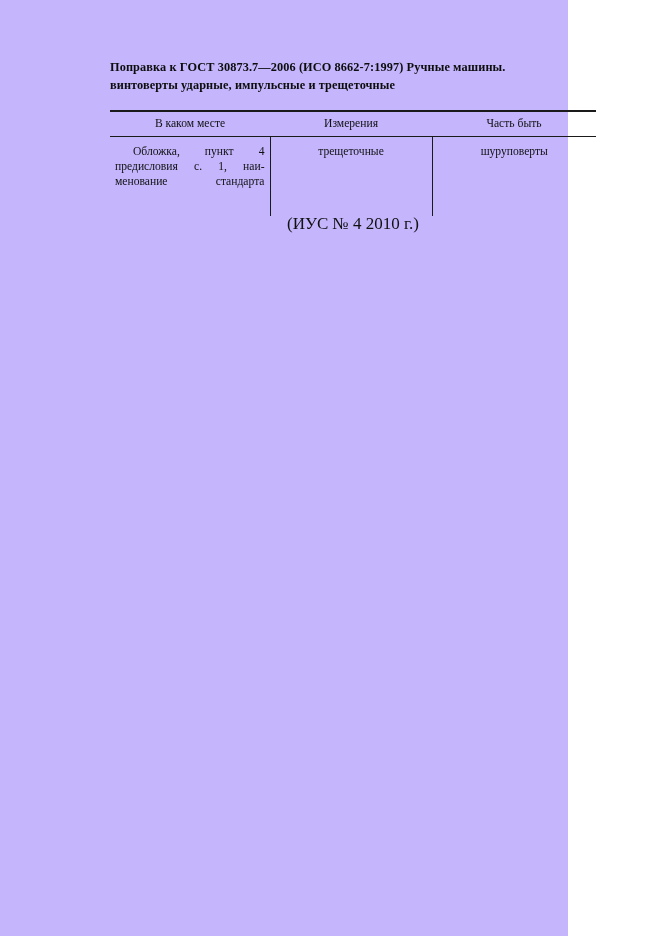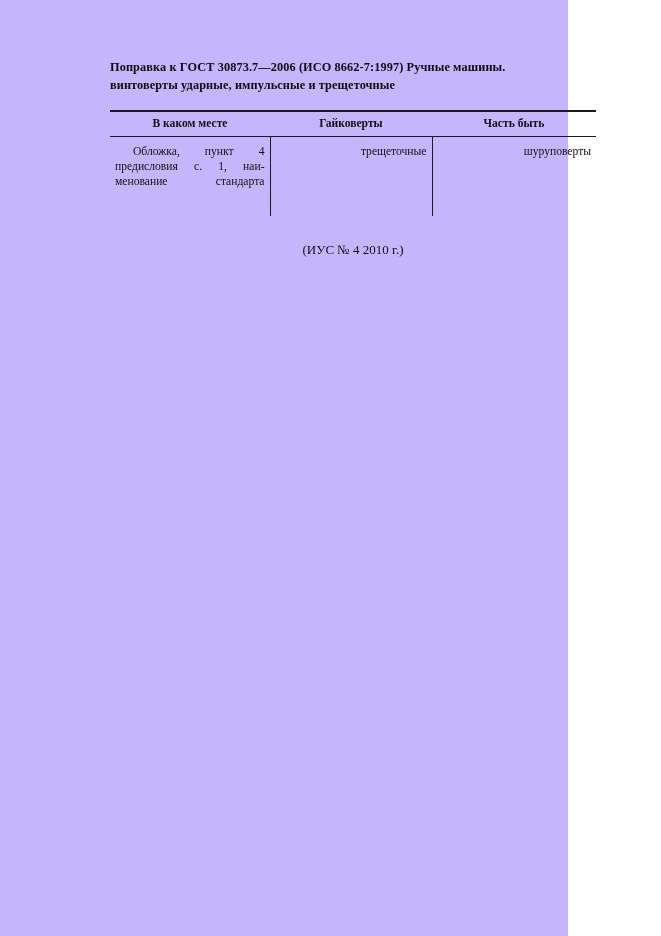--- a/index.html
+++ b/index.html
@@ -50,21 +50,21 @@
     table-layout: fixed;
   }
   .corr-table .top-rule td {
     border-top: 2.2px solid #1a1a1a;
     padding: 0;
     height: 0;
     font-size: 0;
     line-height: 0;
   }
   .corr-table th {
-    font-weight: bold;
+    font-weight: normal;
     font-size: 11.6px;
     line-height: 14px;
     text-align: center;
     padding: 5px 4px 5px 4px;
     border-bottom: 1.1px solid #1a1a1a;
     color: #111111;
   }
   .corr-table td.cell {
     vertical-align: top;
     font-size: 11.6px;
@@ -81,27 +81,26 @@
     border-right: 1.1px solid #1a1a1a;
   }
   .where-text {
     text-align: justify;
     text-align-last: justify;
     text-indent: 18px;
     padding-right: 1px;
     word-spacing: 0.5px;
   }
   .plain-left {
-    text-align: right;
+    text-align: center;
     padding-left: 3px;
   }
   .note {
-    margin-top: 26px;
     text-align: center;
-    font-size: 13px;
+    font-size: 17px;
     line-height: 15px;
     color: #111111;
   }
 </style>
 </head>
 <body>
 
 <div class="page">
   <div class="doc-body">
 
@@ -117,21 +116,21 @@
         <col class="col-should">
       </colgroup>
       <tbody>
         <tr class="top-rule">
           <td></td>
           <td></td>
           <td></td>
         </tr>
         <tr>
           <th class="sep-right">В каком месте</th>
-          <th class="sep-right">Гайковерты</th>
+          <th class="sep-right">Измерения</th>
           <th>Часть быть</th>
         </tr>
         <tr>
           <td class="cell sep-right where-text">Обложка, пункт 4 предисловия с. 1, наи­менование стандарта</td>
           <td class="cell sep-right plain-left">трещеточные</td>
           <td class="cell plain-left">шуруповерты</td>
         </tr>
       </tbody>
     </table>
 

